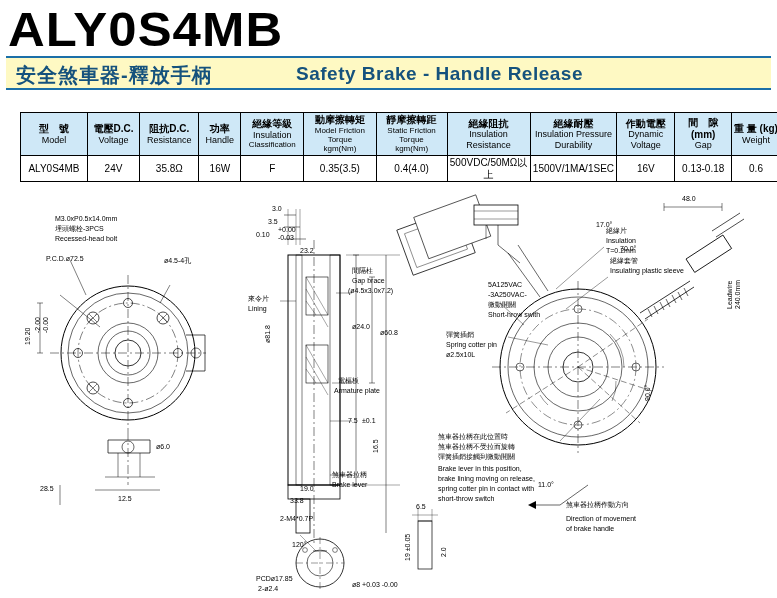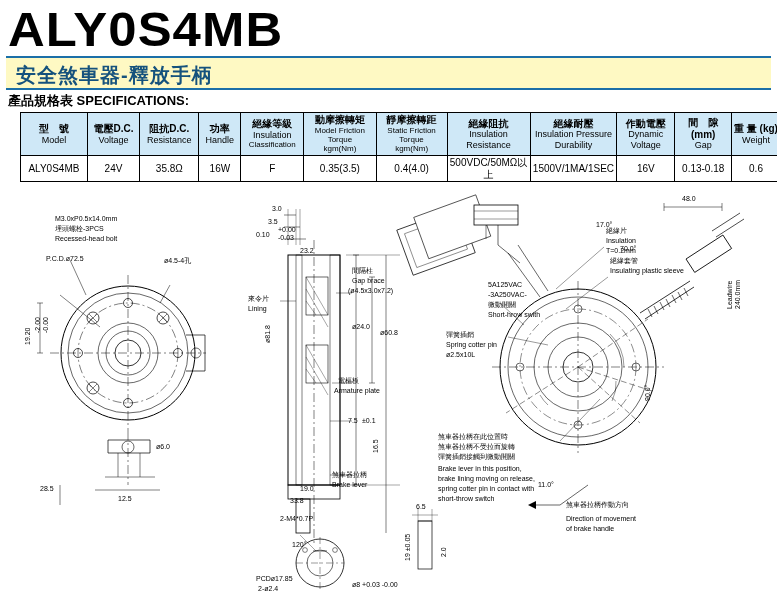--- a/index.html
+++ b/index.html
@@ -88,23 +88,23 @@
 </style>
 </head>
 <body>
 
 <div class="page">
 
   <div class="model-title">ALY0S4MB</div>
 
   <div class="title-bar">
     <span class="cn">安全煞車器-釋放手柄</span>
+    <span class="en">Safety Brake - Handle Release</span>
   </div>
 
-  <div class="spec-label">產品規格表 SPECIFICATIONS:</div>
 
   <table class="spec">
     <thead>
       <tr>
         <th style="width:66px">
           <span class="l1">型　號</span>
           <span class="l2">Model</span>
         </th>
         <th style="width:54px">
           <span class="l1">電壓D.C.</span>

